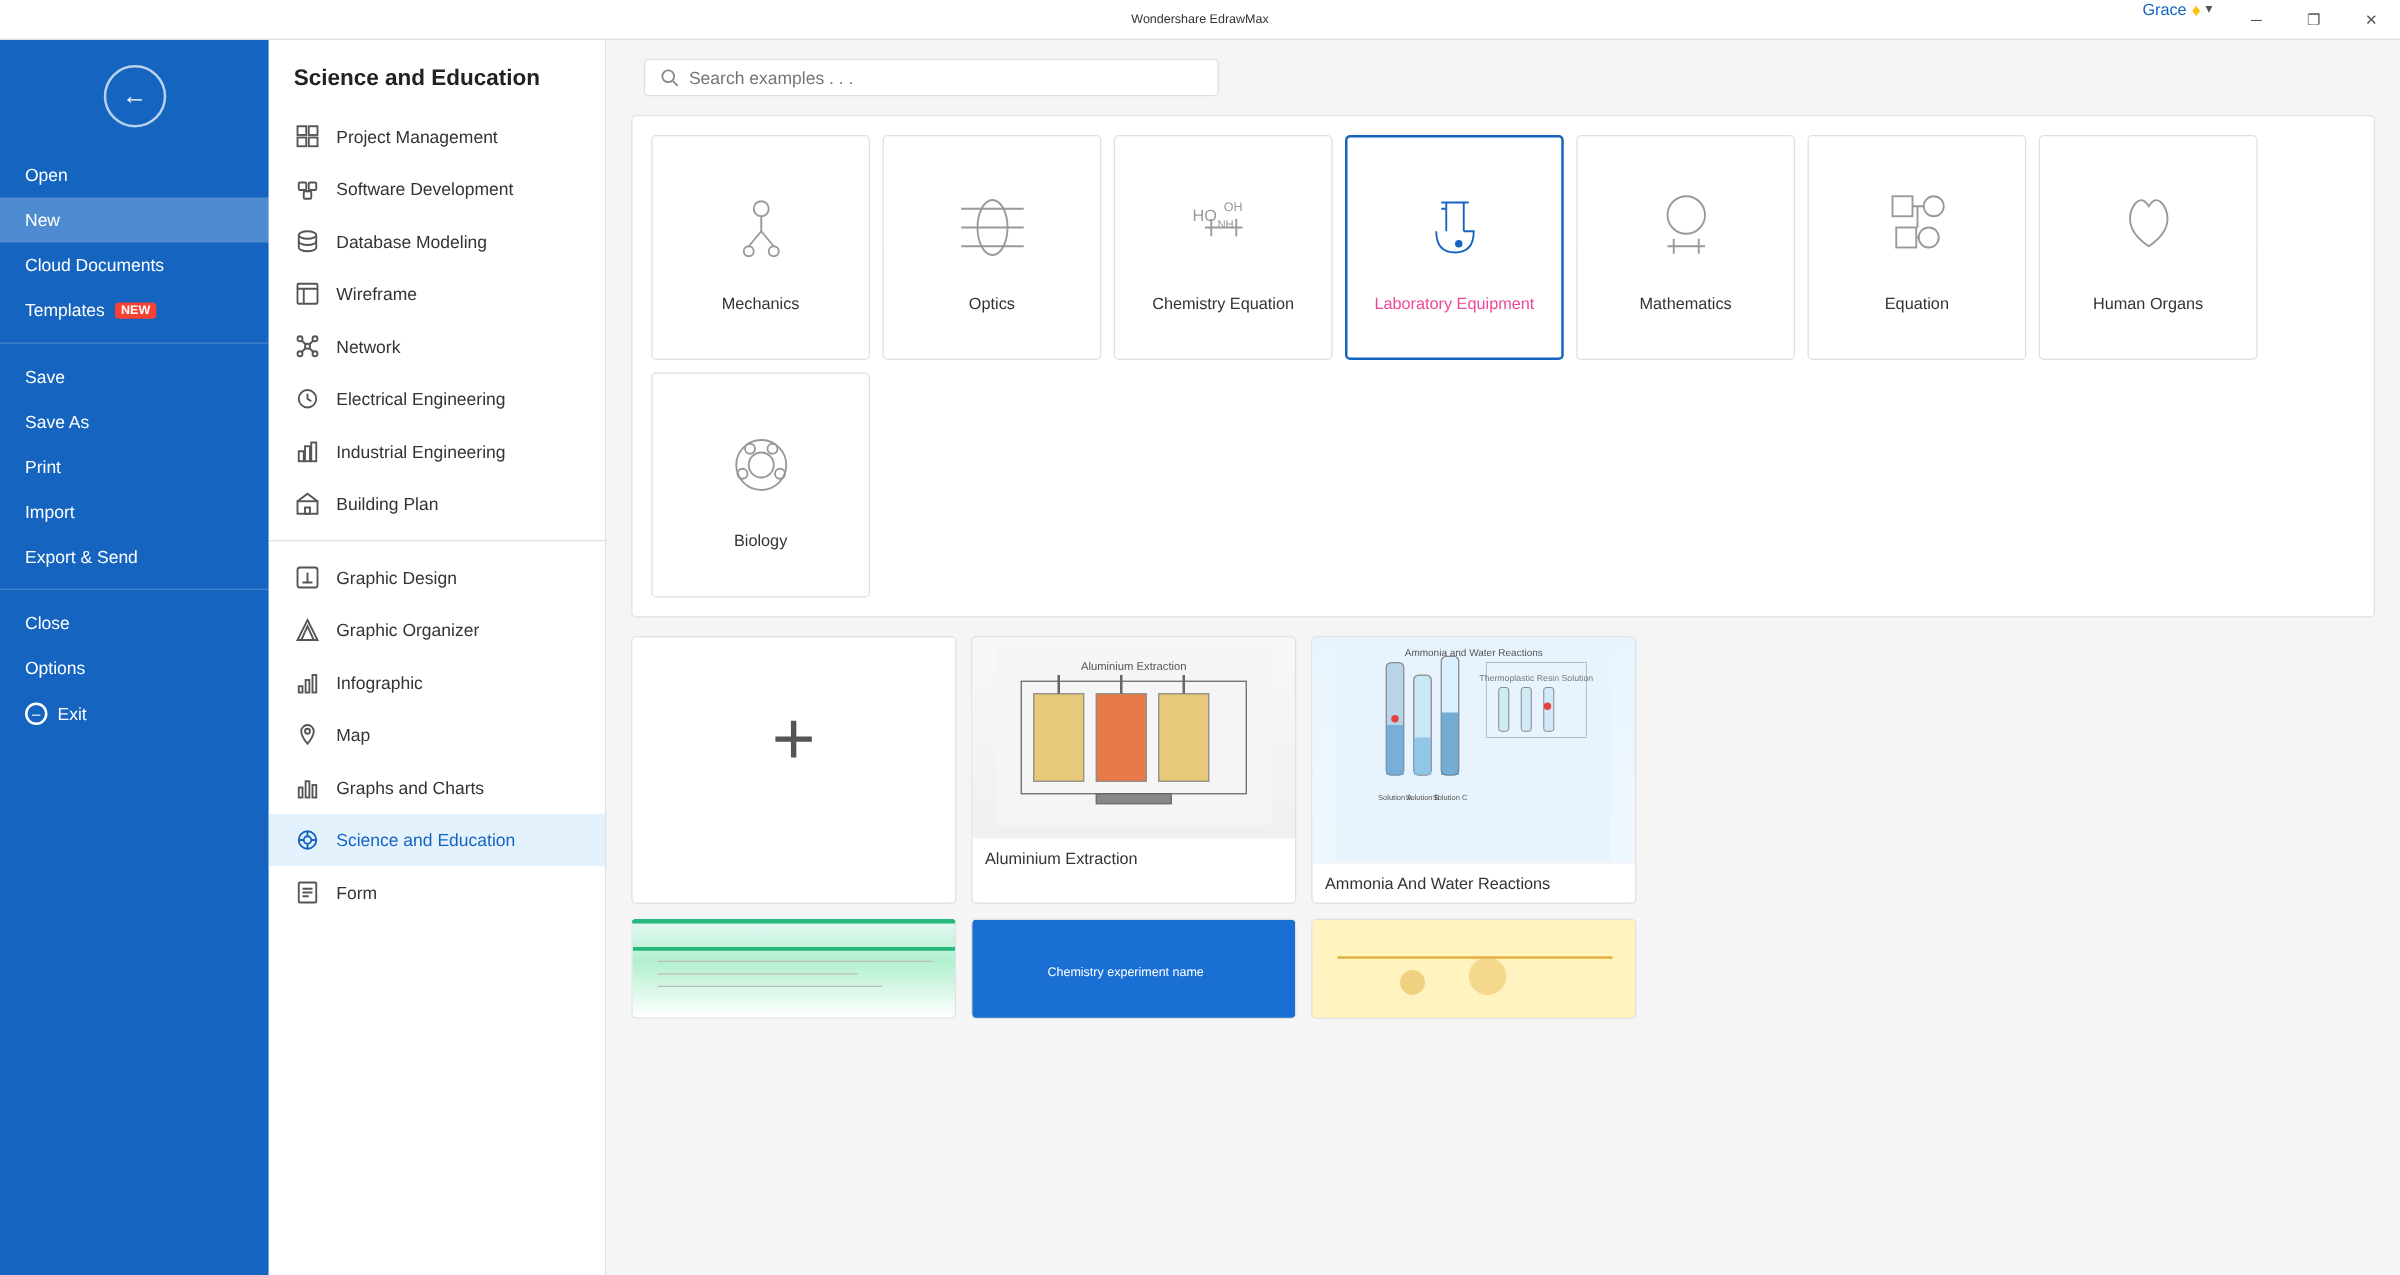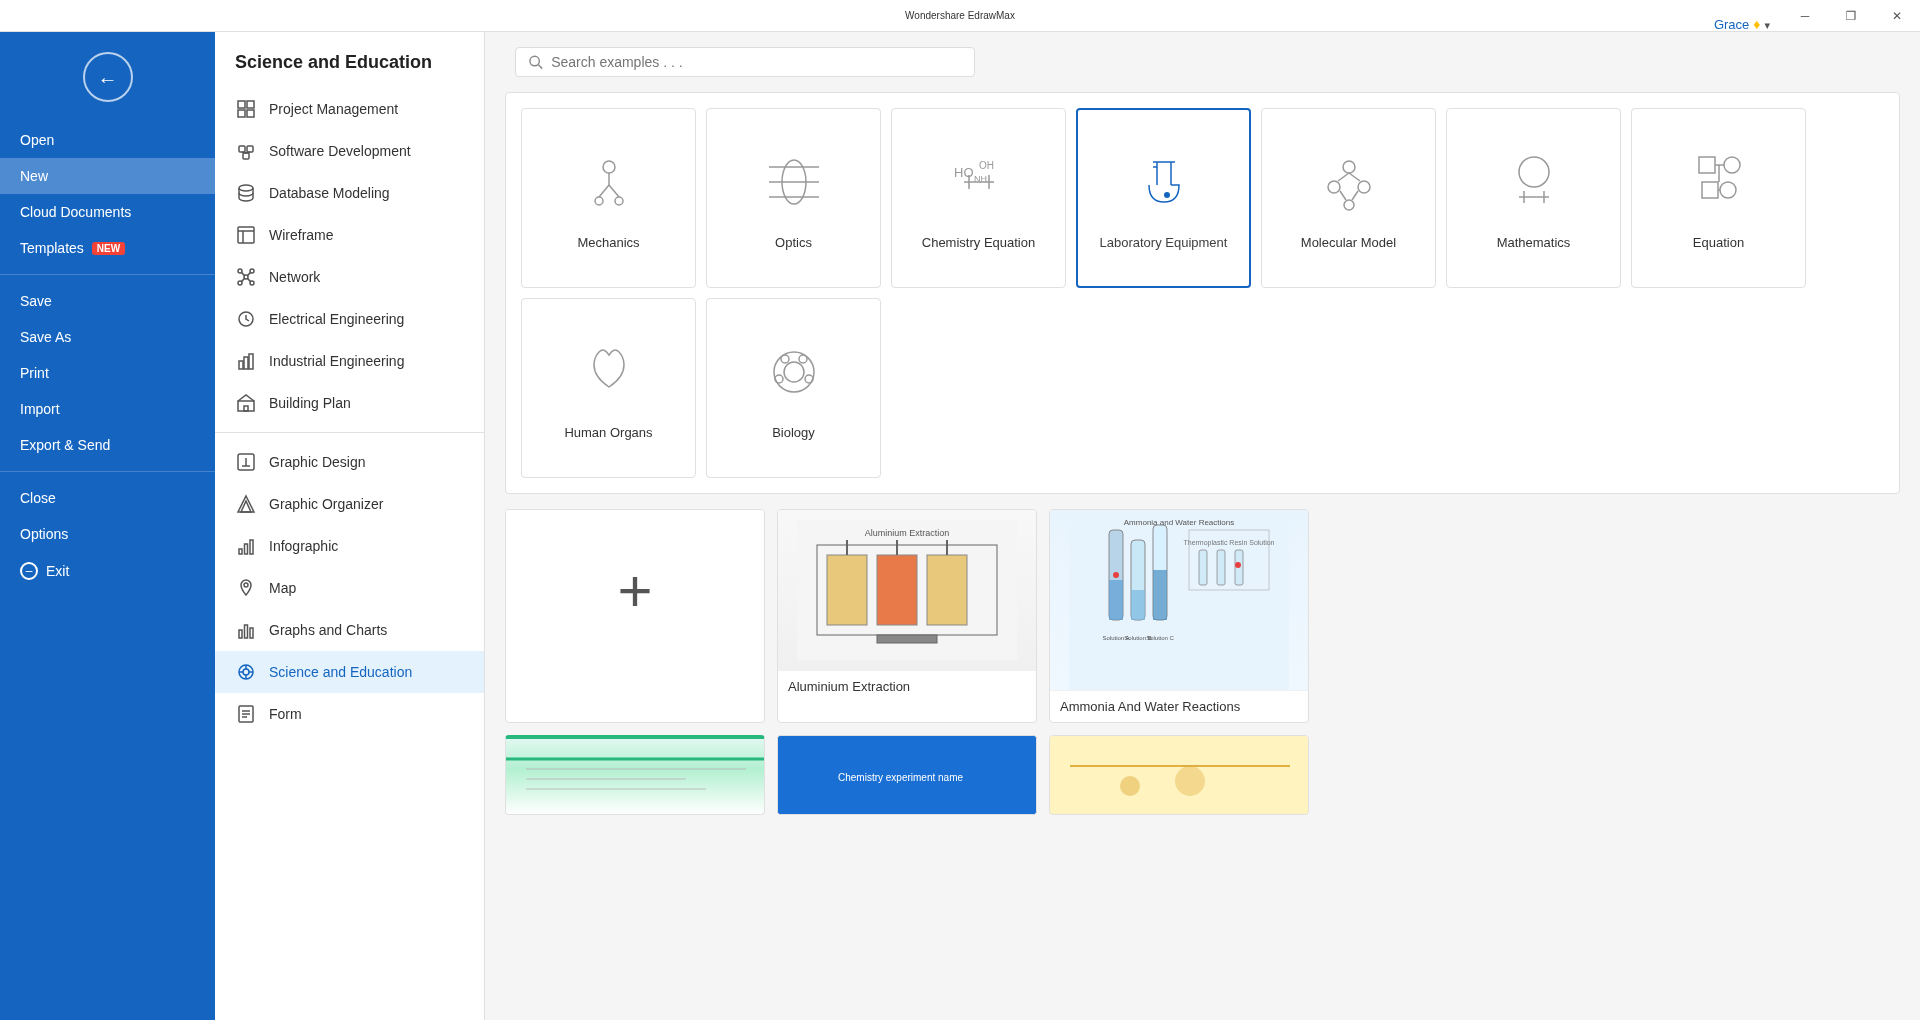--- a/index.html
+++ b/index.html
@@ -37,21 +37,21 @@
       cursor: pointer;
       font-size: 12px;
       color: #555;
     }
     .user-area {
       position: absolute;
       right: 150px;
       top: 0;
       height: 32px;
       display: flex;
-      align-items: flex-end;
+      align-items: flex-start;
       gap: 4px;
     }
     .user-name { font-size: 13px; color: #1565c0; font-weight: 500; }
     .user-diamond { color: #ffc107; font-size: 14px; }
 
     
     .app-body {
       flex: 1;
       display: flex;
       overflow: hidden;
@@ -213,21 +213,21 @@
       font-size: 50px;
       color: #888;
       line-height: 1;
     }
     .template-card.selected .card-icon { color: #1565c0; }
     .template-card .card-label {
       font-size: 13px;
       color: #333;
       text-align: center;
     }
-    .template-card.selected .card-label { color: #404040; }
+    .template-card.selected .card-label { color: #ec4899; }
 
     
     .examples-section {
       background: #f5f5f5;
     }
     .examples-grid {
       display: flex;
       flex-wrap: wrap;
       gap: 12px;
     }
@@ -561,35 +561,20 @@
                 <path d="M20 38 Q20 55 35 55 Q50 55 50 38 L42 38"></path>
                 <line x1="42" y1="15" x2="42" y2="38"></line>
                 <line x1="24" y1="15" x2="46" y2="15"></line>
                 <line x1="24" y1="20" x2="28" y2="20"></line>
                 <circle cx="38" cy="48" r="3" fill="#1565c0" stroke="none"></circle>
               </svg>
             </div>
             <div class="card-label">Laboratory Equipment</div>
           </div>
 
-          <div class="template-card">
-            <div class="card-icon">
-              <svg width="70" height="70" viewBox="0 0 70 70" fill="none" stroke="#999" stroke-width="1.5">
-                <circle cx="35" cy="20" r="6"></circle>
-                <circle cx="20" cy="40" r="6"></circle>
-                <circle cx="50" cy="40" r="6"></circle>
-                <circle cx="35" cy="58" r="5"></circle>
-                <line x1="35" y1="26" x2="24" y2="34"></line>
-                <line x1="35" y1="26" x2="46" y2="34"></line>
-                <line x1="26" y1="44" x2="32" y2="53"></line>
-                <line x1="44" y1="44" x2="38" y2="53"></line>
-              </svg>
-            </div>
-            <div class="card-label">Molecular Model</div>
-          </div>
 
           <div class="template-card">
             <div class="card-icon">
               <svg width="70" height="70" viewBox="0 0 70 70" fill="none" stroke="#999" stroke-width="1.5">
                 <circle cx="35" cy="25" r="15"></circle>
                 <line x1="20" y1="50" x2="50" y2="50"></line>
                 <line x1="25" y1="44" x2="25" y2="56"></line>
                 <line x1="45" y1="44" x2="45" y2="56"></line>
               </svg>
             </div>

